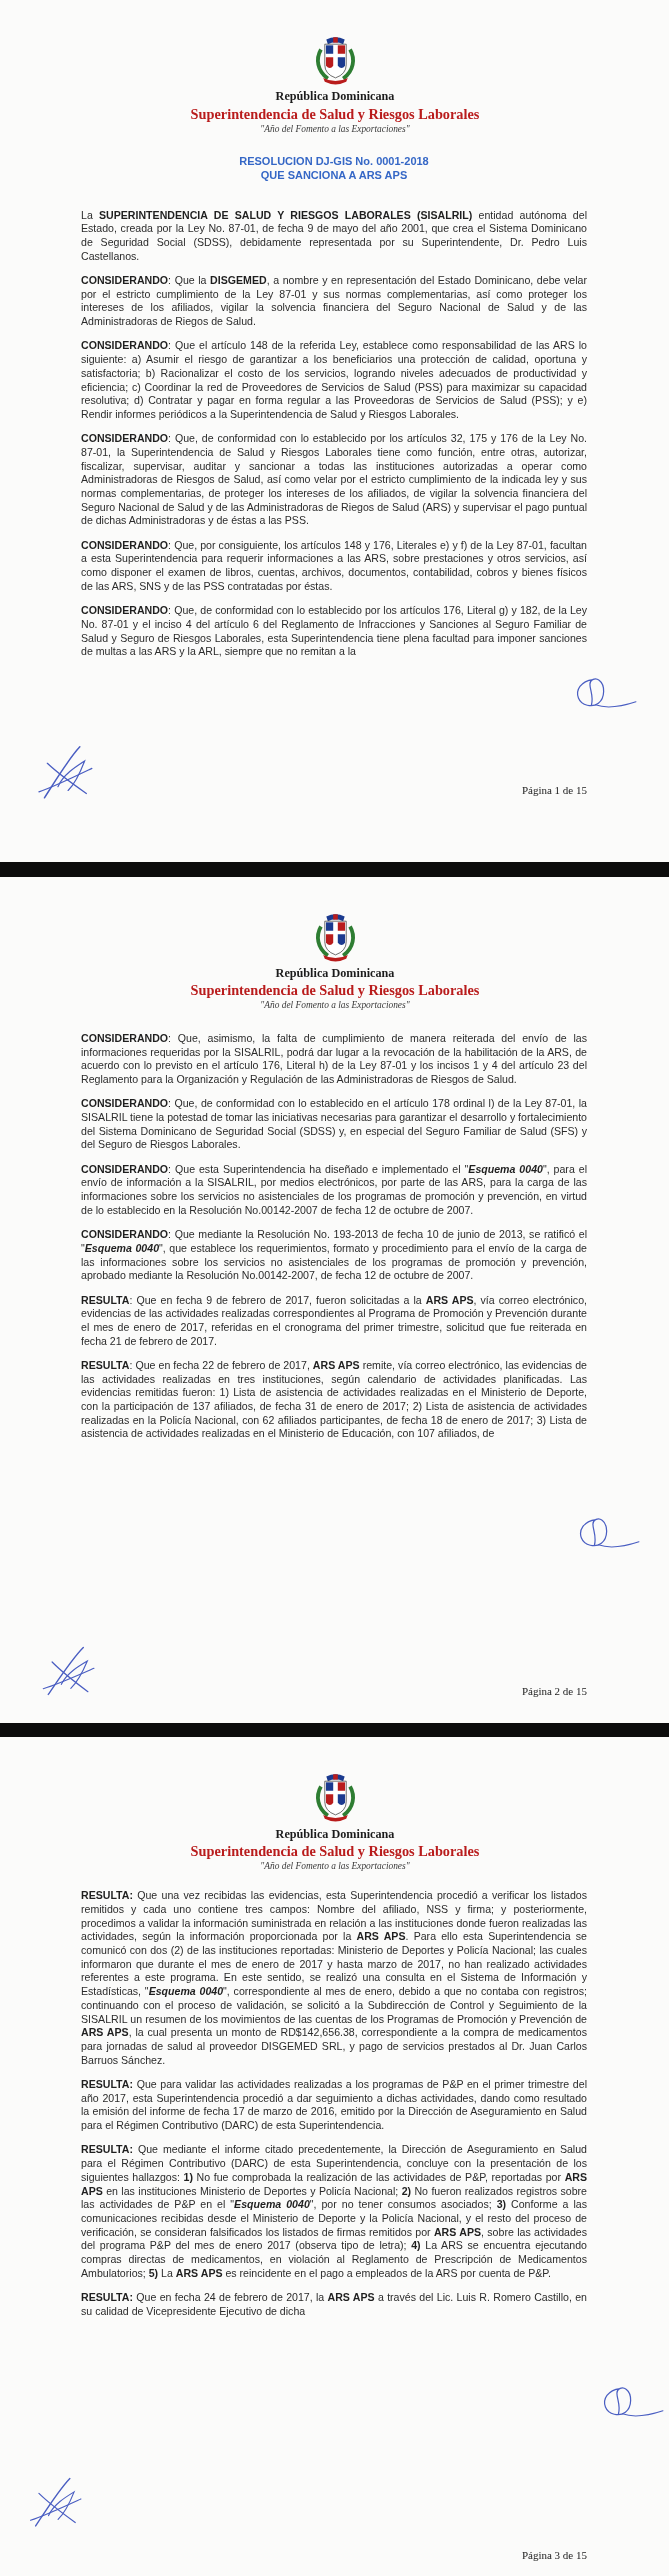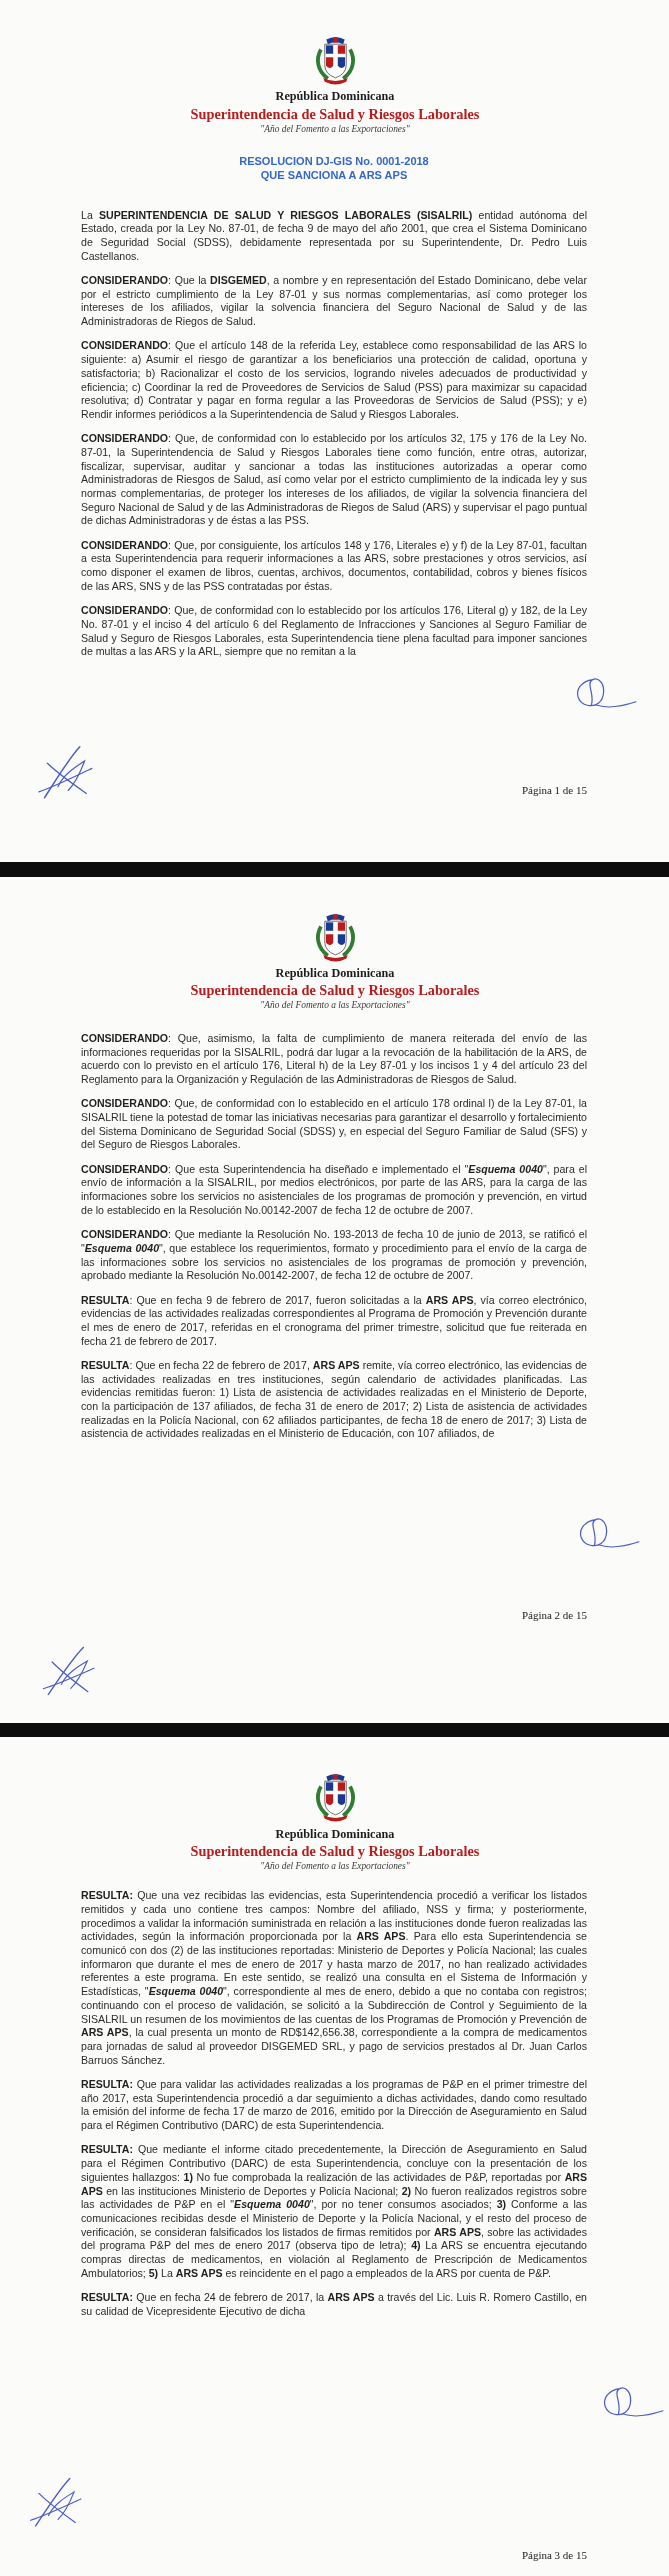--- a/index.html
+++ b/index.html
@@ -58,21 +58,21 @@
   .paras p b { color: #1f1f1f; }
 
   
   .page-num {
     position: absolute;
     right: 83px;
     font-family: "Liberation Serif", serif;
     font-size: 11px; color: #222;
   }
   #page-1 .page-num { top: 784px; }
-  #page-2 .page-num { top: 732px; text-align: center; }
+  #page-2 .page-num { top: 808px; text-align: center; }
   #page-3 .page-num { top: 812px; }
 
   
   .mark { position: absolute; pointer-events: none; }
   .paraph-1 { left: 570px; top: 672px; }
   .paraph-2 { left: 573px; top: 635px; }
   .paraph-3 { left: 597px; top: 644px; }
   .sig-1 { left: 34px; top: 738px; transform: rotate(-6deg); }
   .sig-2 { left: 39px; top: 762px; transform: rotate(-4deg); }
   .sig-3 { left: 26px; top: 733px; transform: rotate(-5deg); }

